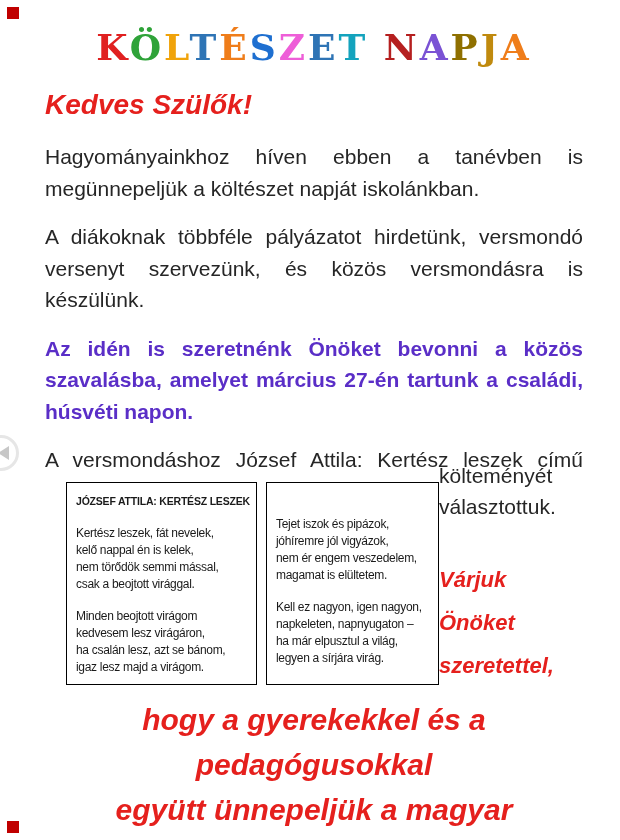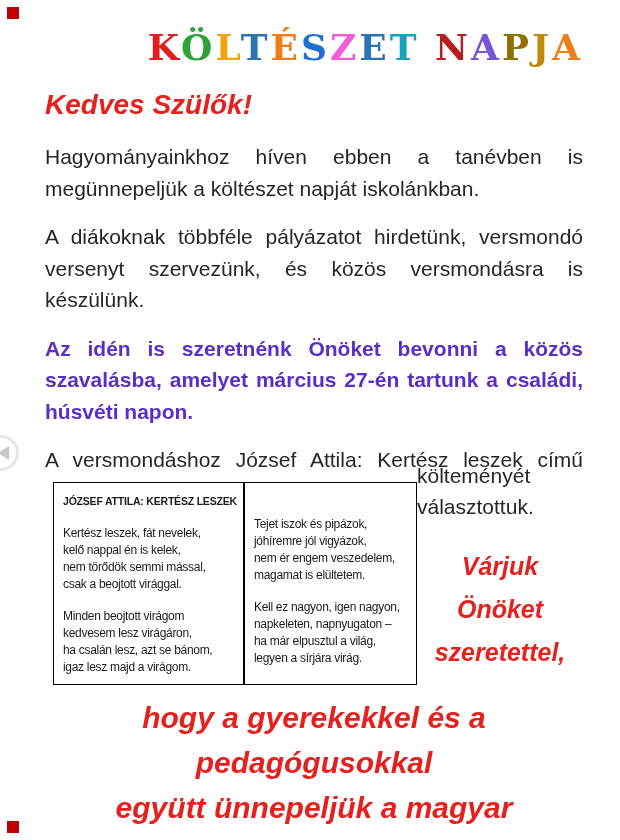--- a/index.html
+++ b/index.html
@@ -25,57 +25,57 @@
   }
   .nav-prev .tri{
     position:absolute;right:7px;top:8px;
     width:0;height:0;
     border-top:7px solid transparent;
     border-bottom:7px solid transparent;
     border-right:11px solid #c7c7c7;
   }
   
   .title{
-    margin:0;text-align:right;
+    margin:0;text-align:center;
     font-family:"DejaVu Serif", serif;
     font-weight:bold;font-size:36px;line-height:46px;
     letter-spacing:3px;white-space:pre;
   }
   
   .script{font-family:Liberation Sans, sans-serif;font-style:italic;font-weight:bold;}
   .greeting{
     margin-top:16px;font-size:28px;line-height:38px;
   }
   
   .body-par{
     margin:17px 0 0 0;
     font-size:21px;line-height:31.5px;color:#262626;
     text-align:justify;
   }
   .body-par.purple{font-weight:bold;}
   .intro-line{text-align:justify;text-align-last:justify;}
   
   .poem-row{display:flex;margin-top:6px;}
-  .poem-boxes{display:flex;margin-left:8px;gap:0;}
+  .poem-boxes{display:flex;margin-left:21px;gap:9px;}
   .poem-box{
     border:1px solid #000;box-sizing:border-box;
     height:203px;padding:10px 9px;
     font-size:12px;line-height:17px;color:#1a1a1a;
     letter-spacing:-0.3px;white-space:nowrap;
   }
   .poem-box.first{width:191px;}
   .poem-box.second{width:173px;padding-top:33px;}
   .poem-title{font-weight:bold;font-size:10.5px;margin-bottom:15px;letter-spacing:-0.2px;}
   .stanza{margin-bottom:15px;}
   
   .right-col{flex:1;margin-top:-22px;}
   .tail-line{
     text-align:left;font-size:21px;line-height:31px;color:#262626;
   }
-  .invite{margin-top:23px;text-align:center;font-size:25px;line-height:43px;}
+  .invite{margin-top:36px;text-align:left;font-size:22px;line-height:43px;}
   
   .closing{margin-top:10px;text-align:center;font-size:30px;line-height:45px;}
 </style>
 </head>
 <body>
 
 <div class="page">
 
   <div class="corner-mark top"></div>
   <div class="corner-mark bottom"></div>

